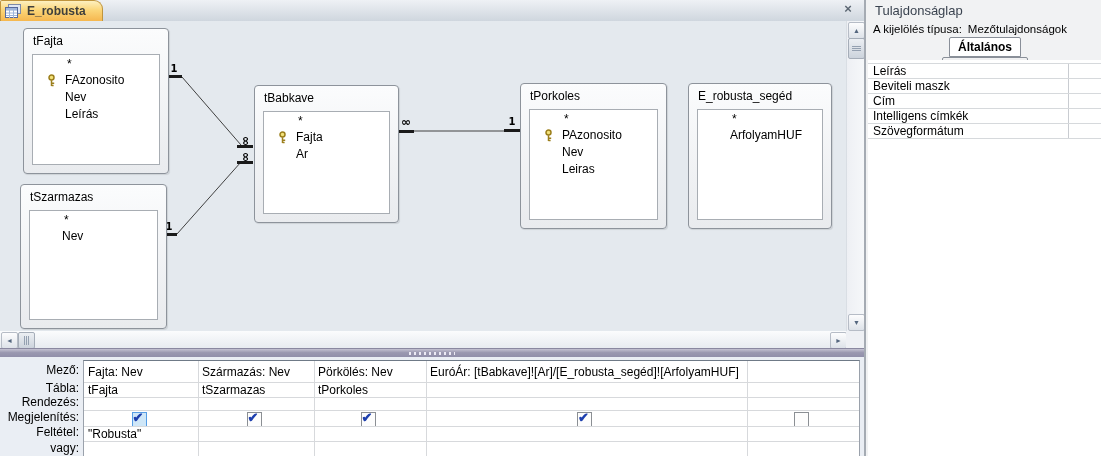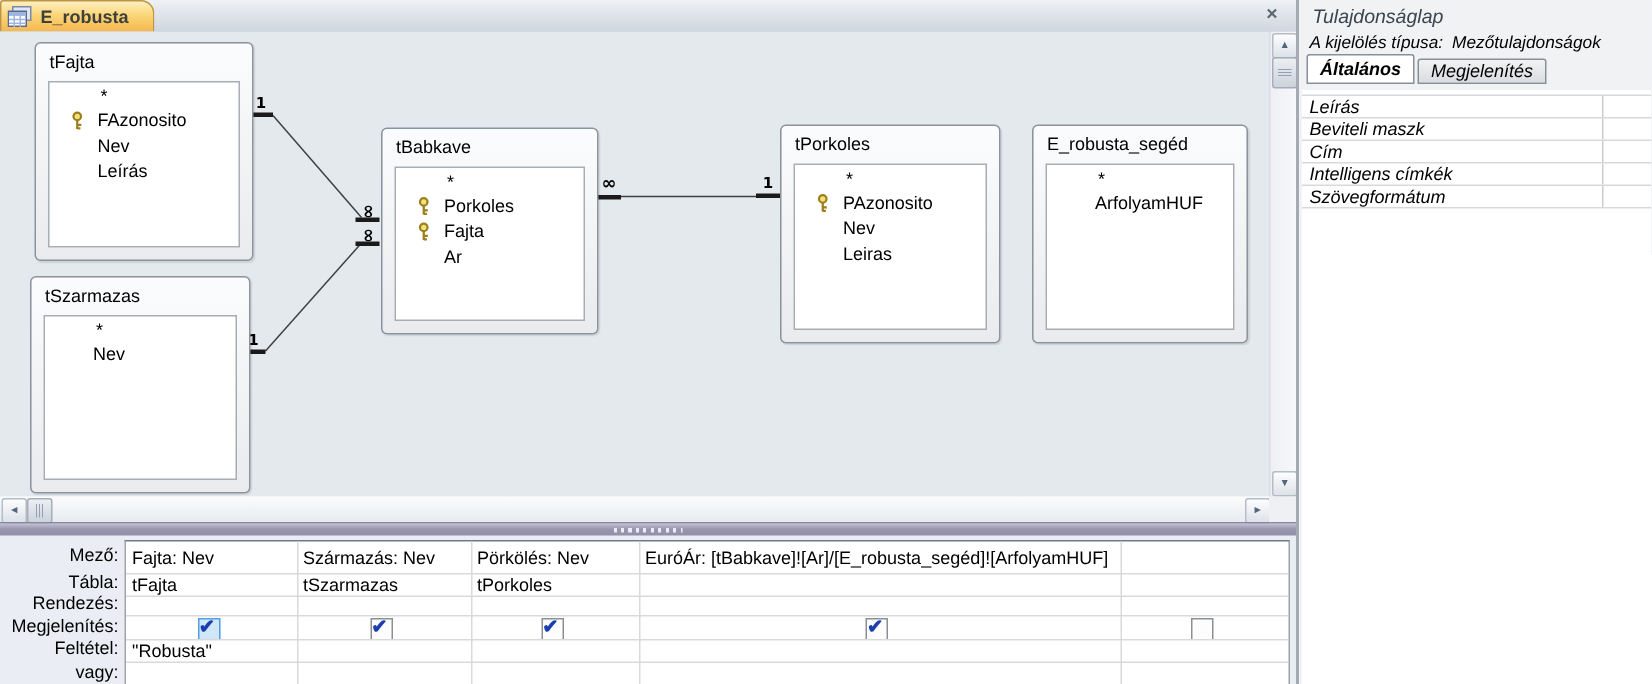--- a/index.html
+++ b/index.html
@@ -59,25 +59,25 @@
   .hline{position:absolute;left:0;width:100%;height:1px;background:#d7d9dc;}
   .vline{position:absolute;top:0;height:100%;width:1px;background:#d7d9dc;}
   .qcell{position:absolute;padding-left:4px;white-space:nowrap;overflow:hidden;}
   .cb{width:13px;height:13px;border:1px solid #8b8f94;background:#fdfdfd;position:relative;}
   .cb.checked::after{content:"\2714";position:absolute;left:0px;top:-3px;font-size:13px;
                      font-weight:bold;color:#1d3fae;}
   .cb.focus{background:#cfe7f8;border-color:#569de5;}
 
   
   .props{position:absolute;left:864px;top:0;width:235px;height:456px;background:#f1f2f3;
-         border-left:2px solid #a5abb3;font-style:italic;}
+         border-left:2px solid #a5abb3;}
   .ptitle{position:absolute;left:9px;top:3px;font-size:13px;color:#3b4450;white-space:nowrap;}
   .pseltype{position:absolute;left:7px;top:23px;font-size:11.5px;white-space:nowrap;}
   .pseltype .stv{margin-left:6px;}
-  .ptabs{position:absolute;left:5px;top:37px;right:0;height:19px;display:flex;align-items:flex-end;}
+  .ptabs{position:absolute;left:5px;top:37px;right:0;height:19px;display:flex;align-items:center;flex-direction:column;}
   .ptab{height:15px;line-height:15px;padding:0 8px;border:1px solid #898f98;
         background:linear-gradient(#f2f2f3,#d9dce0);border-radius:2px 2px 0 0;margin-right:2px;
         white-space:nowrap;}
   .ptab.active{height:18px;line-height:18px;background:#fff;font-weight:bold;}
   .pcontent{position:absolute;left:2px;top:60px;right:0;bottom:0;background:#fff;}
   .prows{position:absolute;left:0;top:3px;right:0;border-top:1px solid #d6d9dc;}
   .prow{position:relative;height:14px;line-height:14px;border-bottom:1px solid #d6d9dc;
         padding-left:5px;white-space:nowrap;}
   .pval{position:absolute;left:200px;top:0;bottom:0;right:0;border-left:1px solid #c9ccd1;
         padding-left:4px;}
@@ -144,24 +144,20 @@
             <div class="frow"><span>Nev</span></div>
           </div>
         </div>
         <div class="tbox" style="left: 254px; top: 64px; width: 143px; height: 136px;">
           <div class="tname">tBabkave</div>
           <div class="flist">
             <div class="frow star"><span>*</span></div>
             <div class="frow"><span class="keyic"><svg width="11" height="13" viewBox="0 0 11 13">
                   <circle cx="5.5" cy="3.6" r="2.5" fill="#f3e27a" stroke="#9c7f1c" stroke-width="1.5"></circle>
                   <path d="M5.5 6.2 V12 M5.5 9.3 H8.2 M5.5 11.6 H7.6" stroke="#9c7f1c" stroke-width="1.5" fill="none"></path>
-                </svg></span><span>Porkoles</span></div>
-            <div class="frow"><span class="keyic"><svg width="11" height="13" viewBox="0 0 11 13">
-                  <circle cx="5.5" cy="3.6" r="2.5" fill="#f3e27a" stroke="#9c7f1c" stroke-width="1.5"></circle>
-                  <path d="M5.5 6.2 V12 M5.5 9.3 H8.2 M5.5 11.6 H7.6" stroke="#9c7f1c" stroke-width="1.5" fill="none"></path>
                 </svg></span><span>Fajta</span></div>
             <div class="frow"><span>Ar</span></div>
           </div>
         </div>
         <div class="tbox" style="left: 520px; top: 62px; width: 145px; height: 144px;">
           <div class="tname">tPorkoles</div>
           <div class="flist">
             <div class="frow star"><span>*</span></div>
             <div class="frow"><span class="keyic"><svg width="11" height="13" viewBox="0 0 11 13">
                   <circle cx="5.5" cy="3.6" r="2.5" fill="#f3e27a" stroke="#9c7f1c" stroke-width="1.5"></circle>

